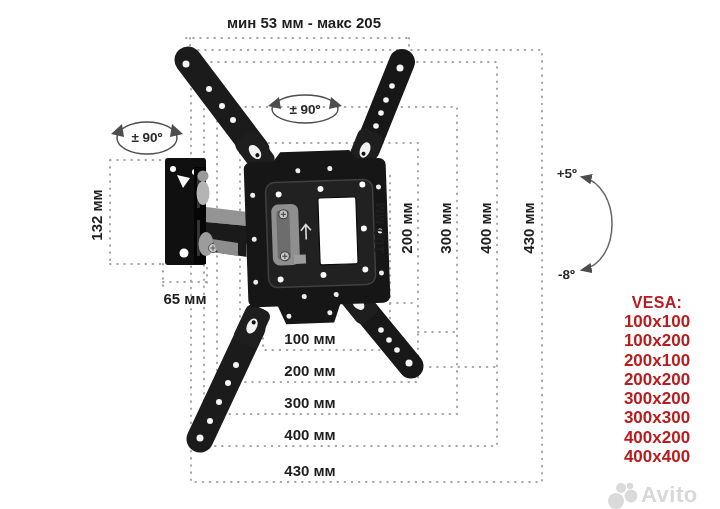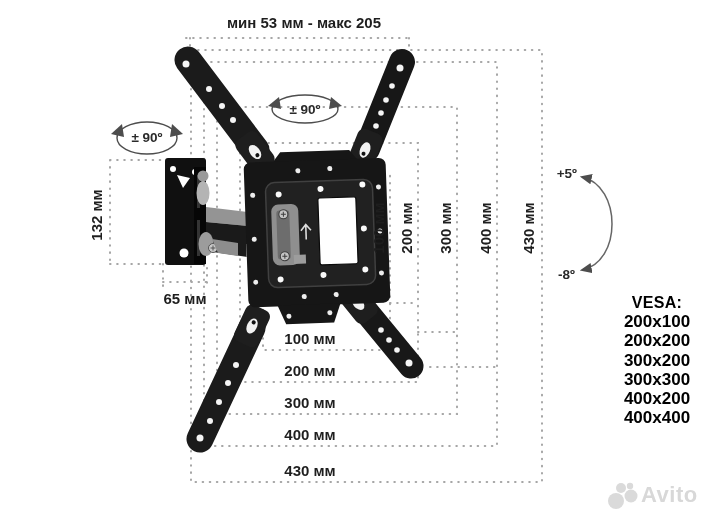--- a/index.html
+++ b/index.html
@@ -6,21 +6,21 @@
   .stage{
     position:relative;width:720px;height:509px;background:#ffffff;overflow:hidden;
     font-family:"Liberation Sans","DejaVu Sans",sans-serif;
     margin-top:10px;
   }
   svg text{font-family:"Liberation Sans","DejaVu Sans",sans-serif;}
   .t-dim{font-size:15px;font-weight:600;fill:#1e1e1e;}
   .t-top{font-size:15px;font-weight:600;fill:#1e1e1e;}
   .t-deg{font-size:13.5px;font-weight:700;fill:#2a2a2a;}
   .vesa{
-    position:absolute;left:600px;top:284px;width:114px;text-align:center;color:#000000;
+    position:absolute;left:600px;top:284px;width:114px;text-align:center;color:#b91c1c;
   }
   .vesa-title{font-size:16px;font-weight:700;letter-spacing:.3px;}
   .vesa-size{font-size:17px;font-weight:700;line-height:19.3px;}
   .wm{
     position:absolute;left:604px;top:472px;display:flex;gap:3px;
     color:#d8d8d8;
   }
   .wm-text{font-size:22px;font-weight:700;letter-spacing:.5px;}
 </style>
 </head>
@@ -204,20 +204,22 @@
     <text x="310" y="334" text-anchor="middle" class="t-dim">100 мм</text>
     <text x="310" y="366" text-anchor="middle" class="t-dim">200 мм</text>
     <text x="310" y="398" text-anchor="middle" class="t-dim">300 мм</text>
     <text x="310" y="430" text-anchor="middle" class="t-dim">400 мм</text>
     <text x="310" y="466" text-anchor="middle" class="t-dim">430 мм</text>
   </svg>
 
   
   <div class="vesa">
     <div class="vesa-title">VESA:</div>
+    <div class="vesa-size">100x100</div>
+    <div class="vesa-size">100x200</div>
     <div class="vesa-size">200x100</div>
     <div class="vesa-size">200x200</div>
     <div class="vesa-size">300x200</div>
     <div class="vesa-size">300x300</div>
     <div class="vesa-size">400x200</div>
     <div class="vesa-size">400x400</div>
   </div>
 
   
   <div class="wm">

